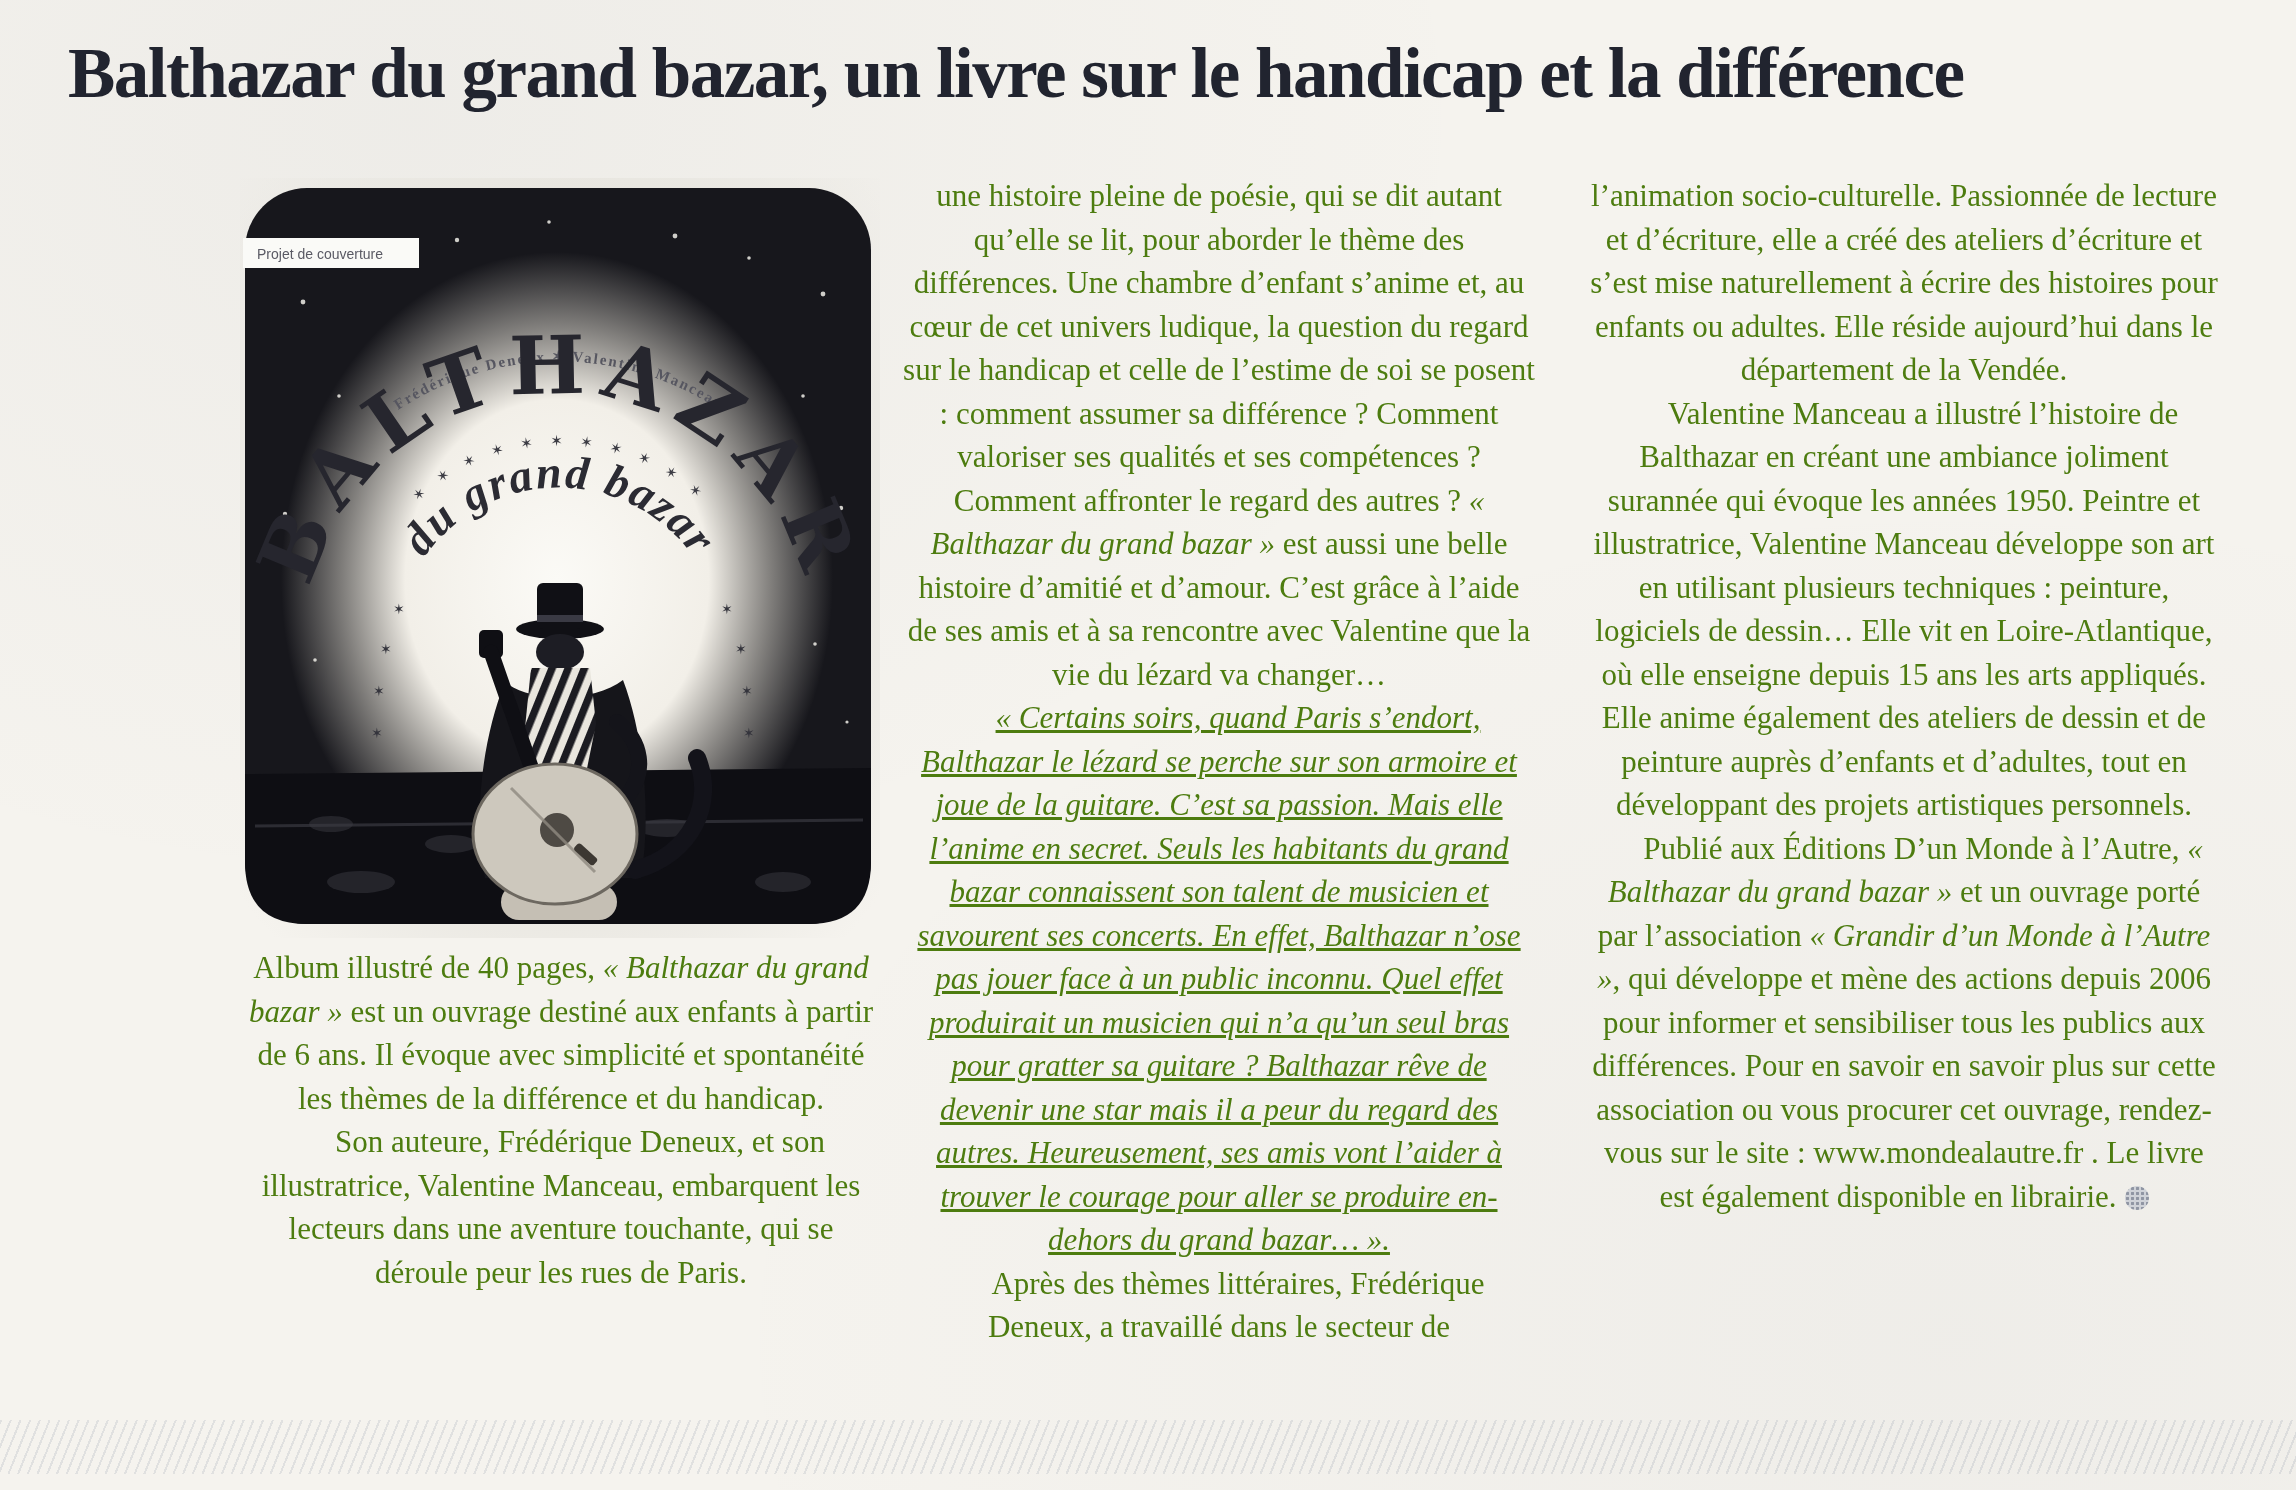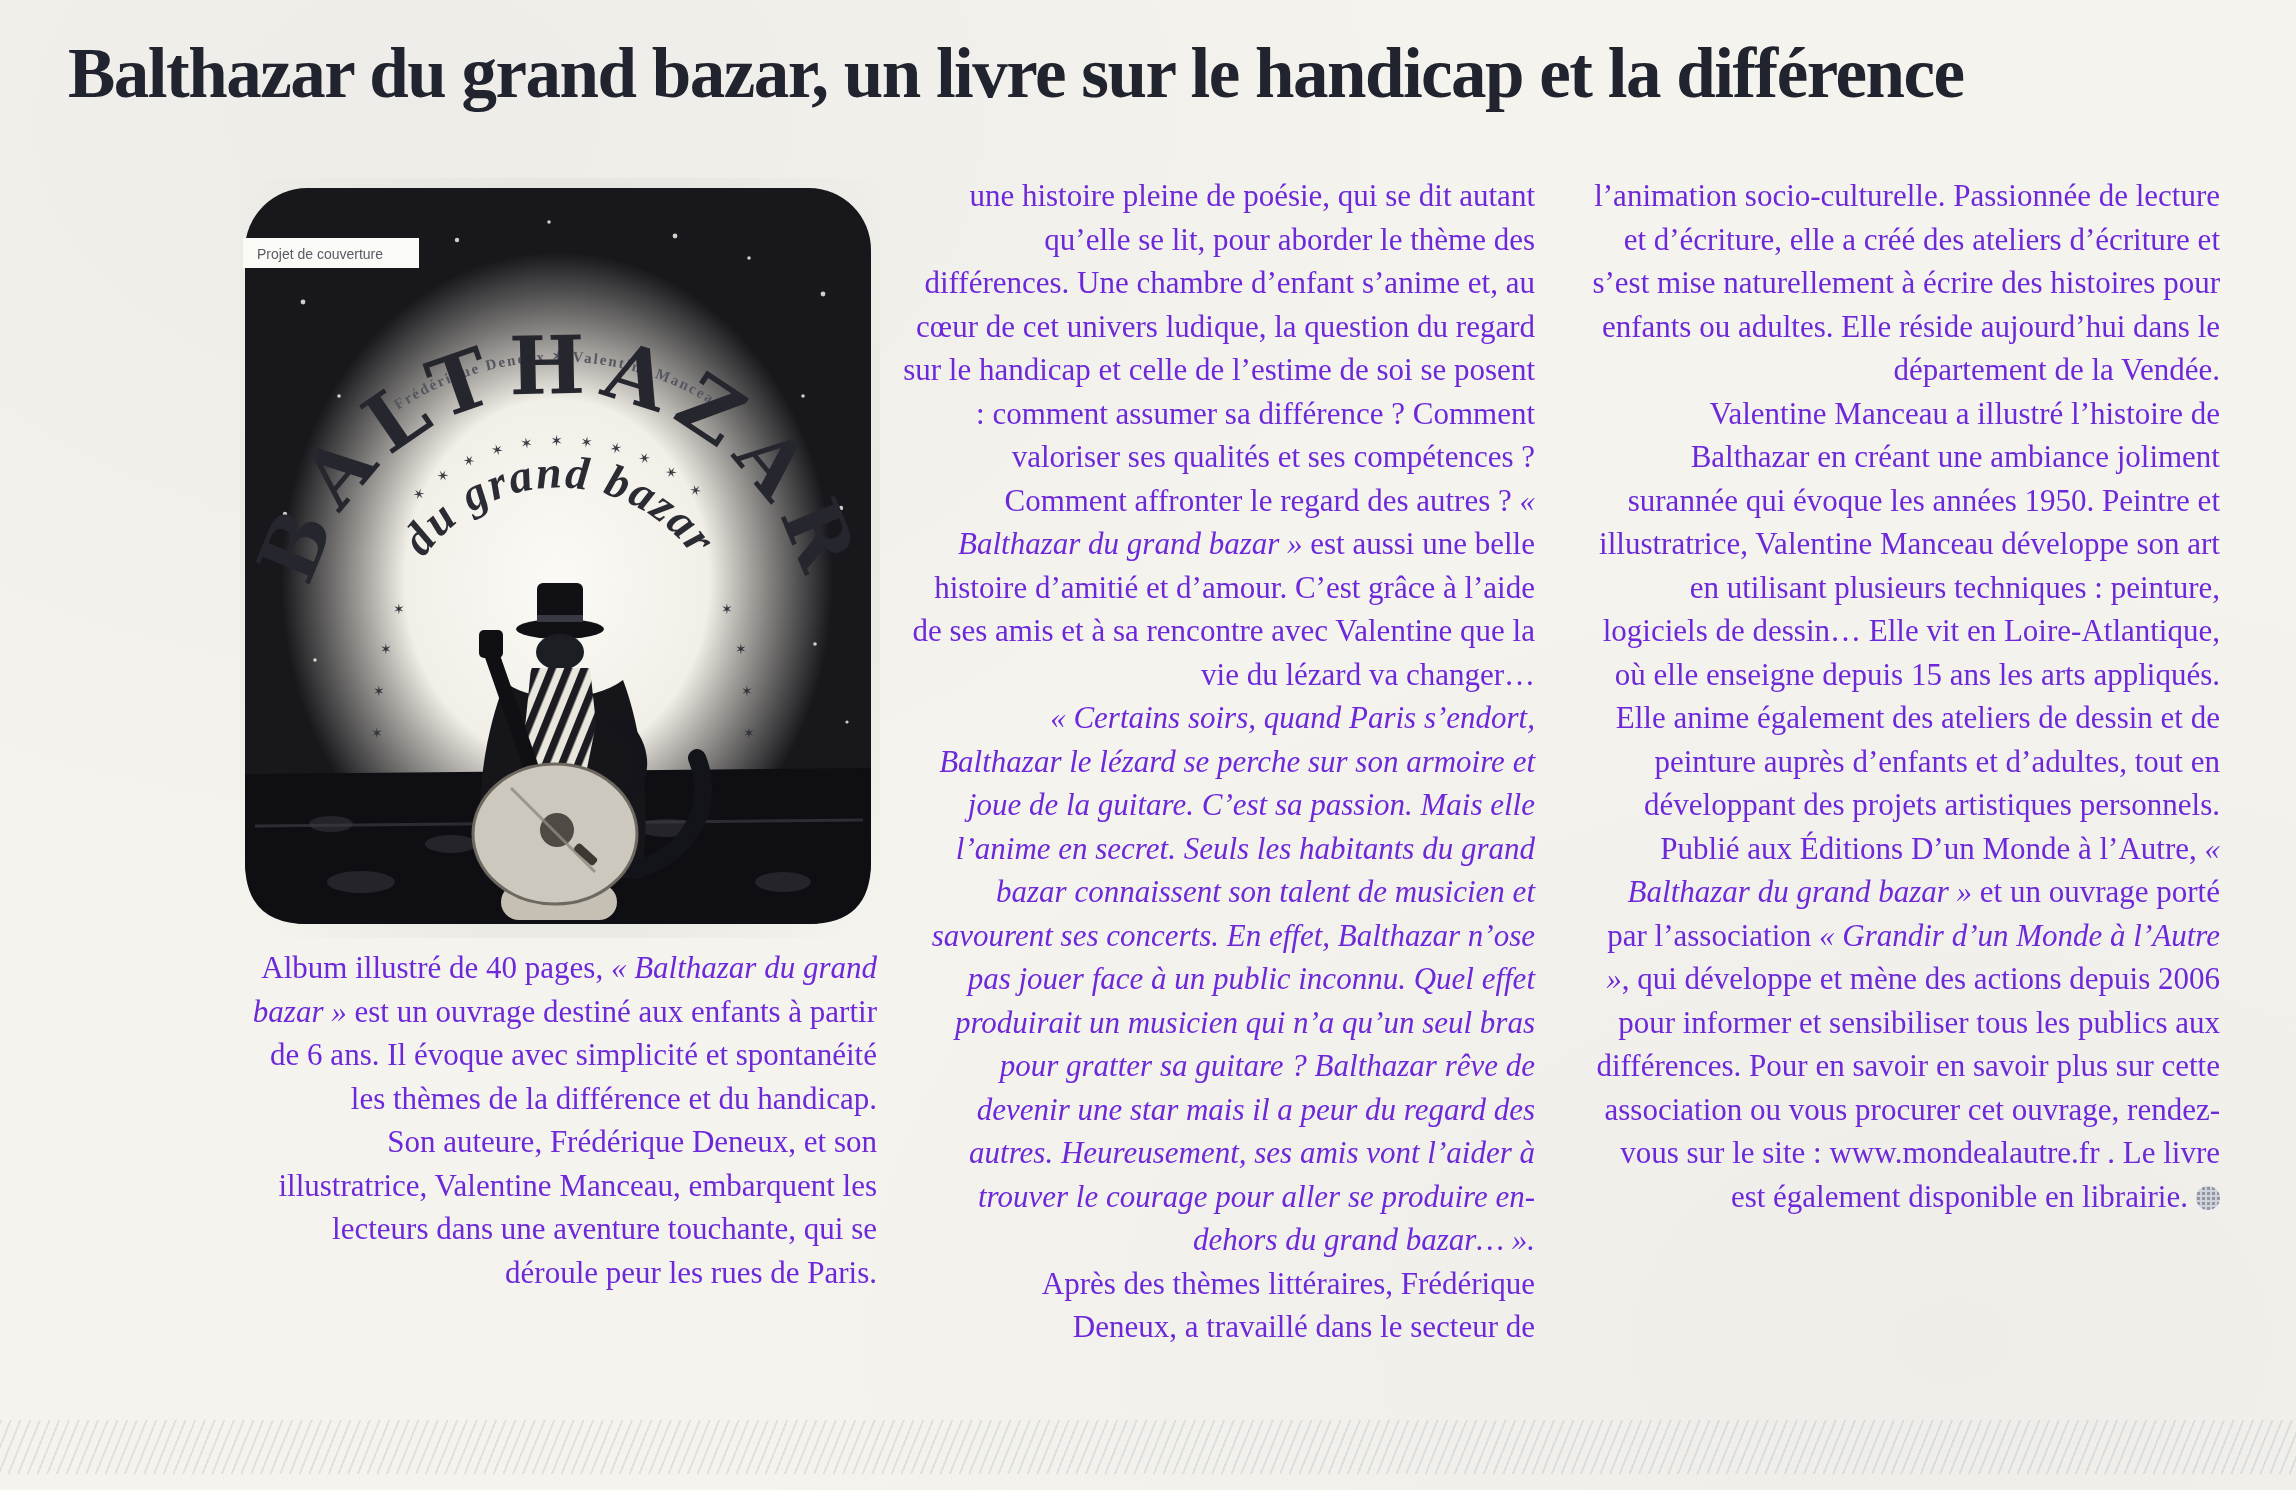--- a/index.html
+++ b/index.html
@@ -16,30 +16,30 @@
       radial-gradient(ellipse at 18% 8%, rgba(120,125,135,.06), transparent 40%),
       radial-gradient(ellipse at 85% 90%, rgba(120,125,135,.05), transparent 45%);
   }
   .headline{
     position:absolute;left:62px;top:28px;margin:6px;
     font-weight:bold;font-size:71px;line-height:1.1;
     letter-spacing:-1.5px;white-space:nowrap;color:#21242f;
   }
   .col{
     position:absolute;width:632px;
-    font-size:31px;line-height:43.5px;color:#6d28d9;
-    text-align:right;
+    font-size:31px;line-height:43.5px;color:#4d7c0f;
+    text-align:center;
   }
   .col p{margin:0;}
   .col p.indent{text-indent:38px;}
   .col-1{left:245px;top:946px;}
   .col-2{left:903px;top:174px;}
   .col-3{left:1560px;top:174px;margin-left:28px;}
   .it{font-style:italic;}
-  .quote{font-style:italic;}
+  .quote{font-style:italic;text-decoration:underline;}
 
   .cover-wrap{
     position:absolute;left:240px;top:178px;width:640px;height:760px;
     background:radial-gradient(ellipse at 50% 46%, #d9d6d0 0%, #e9e7e1 62%, rgba(245,243,238,0) 95%);
   }
   .cover-svg{position:absolute;left:3px;top:4px;width:634px;height:752px;}
 
   .bottom-hatch{
     position:absolute;left:0;top:1420px;width:2296px;height:54px;
     background:repeating-linear-gradient(112deg,

